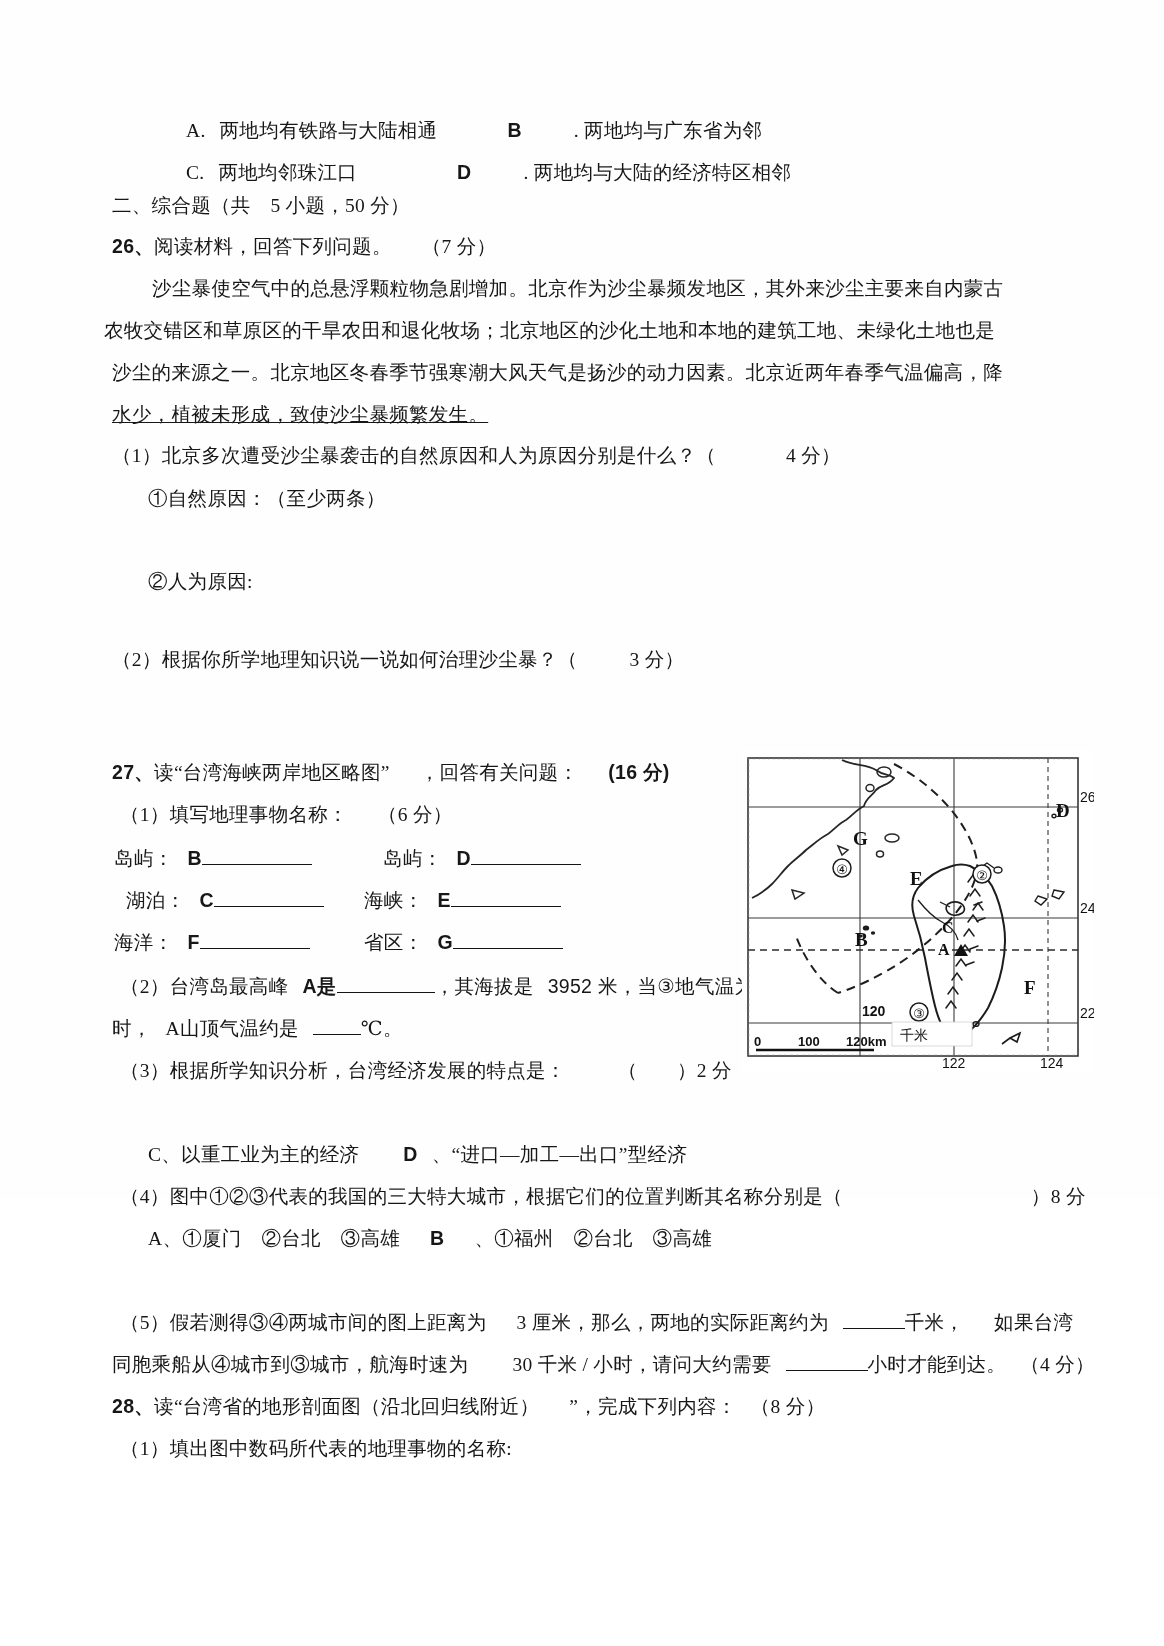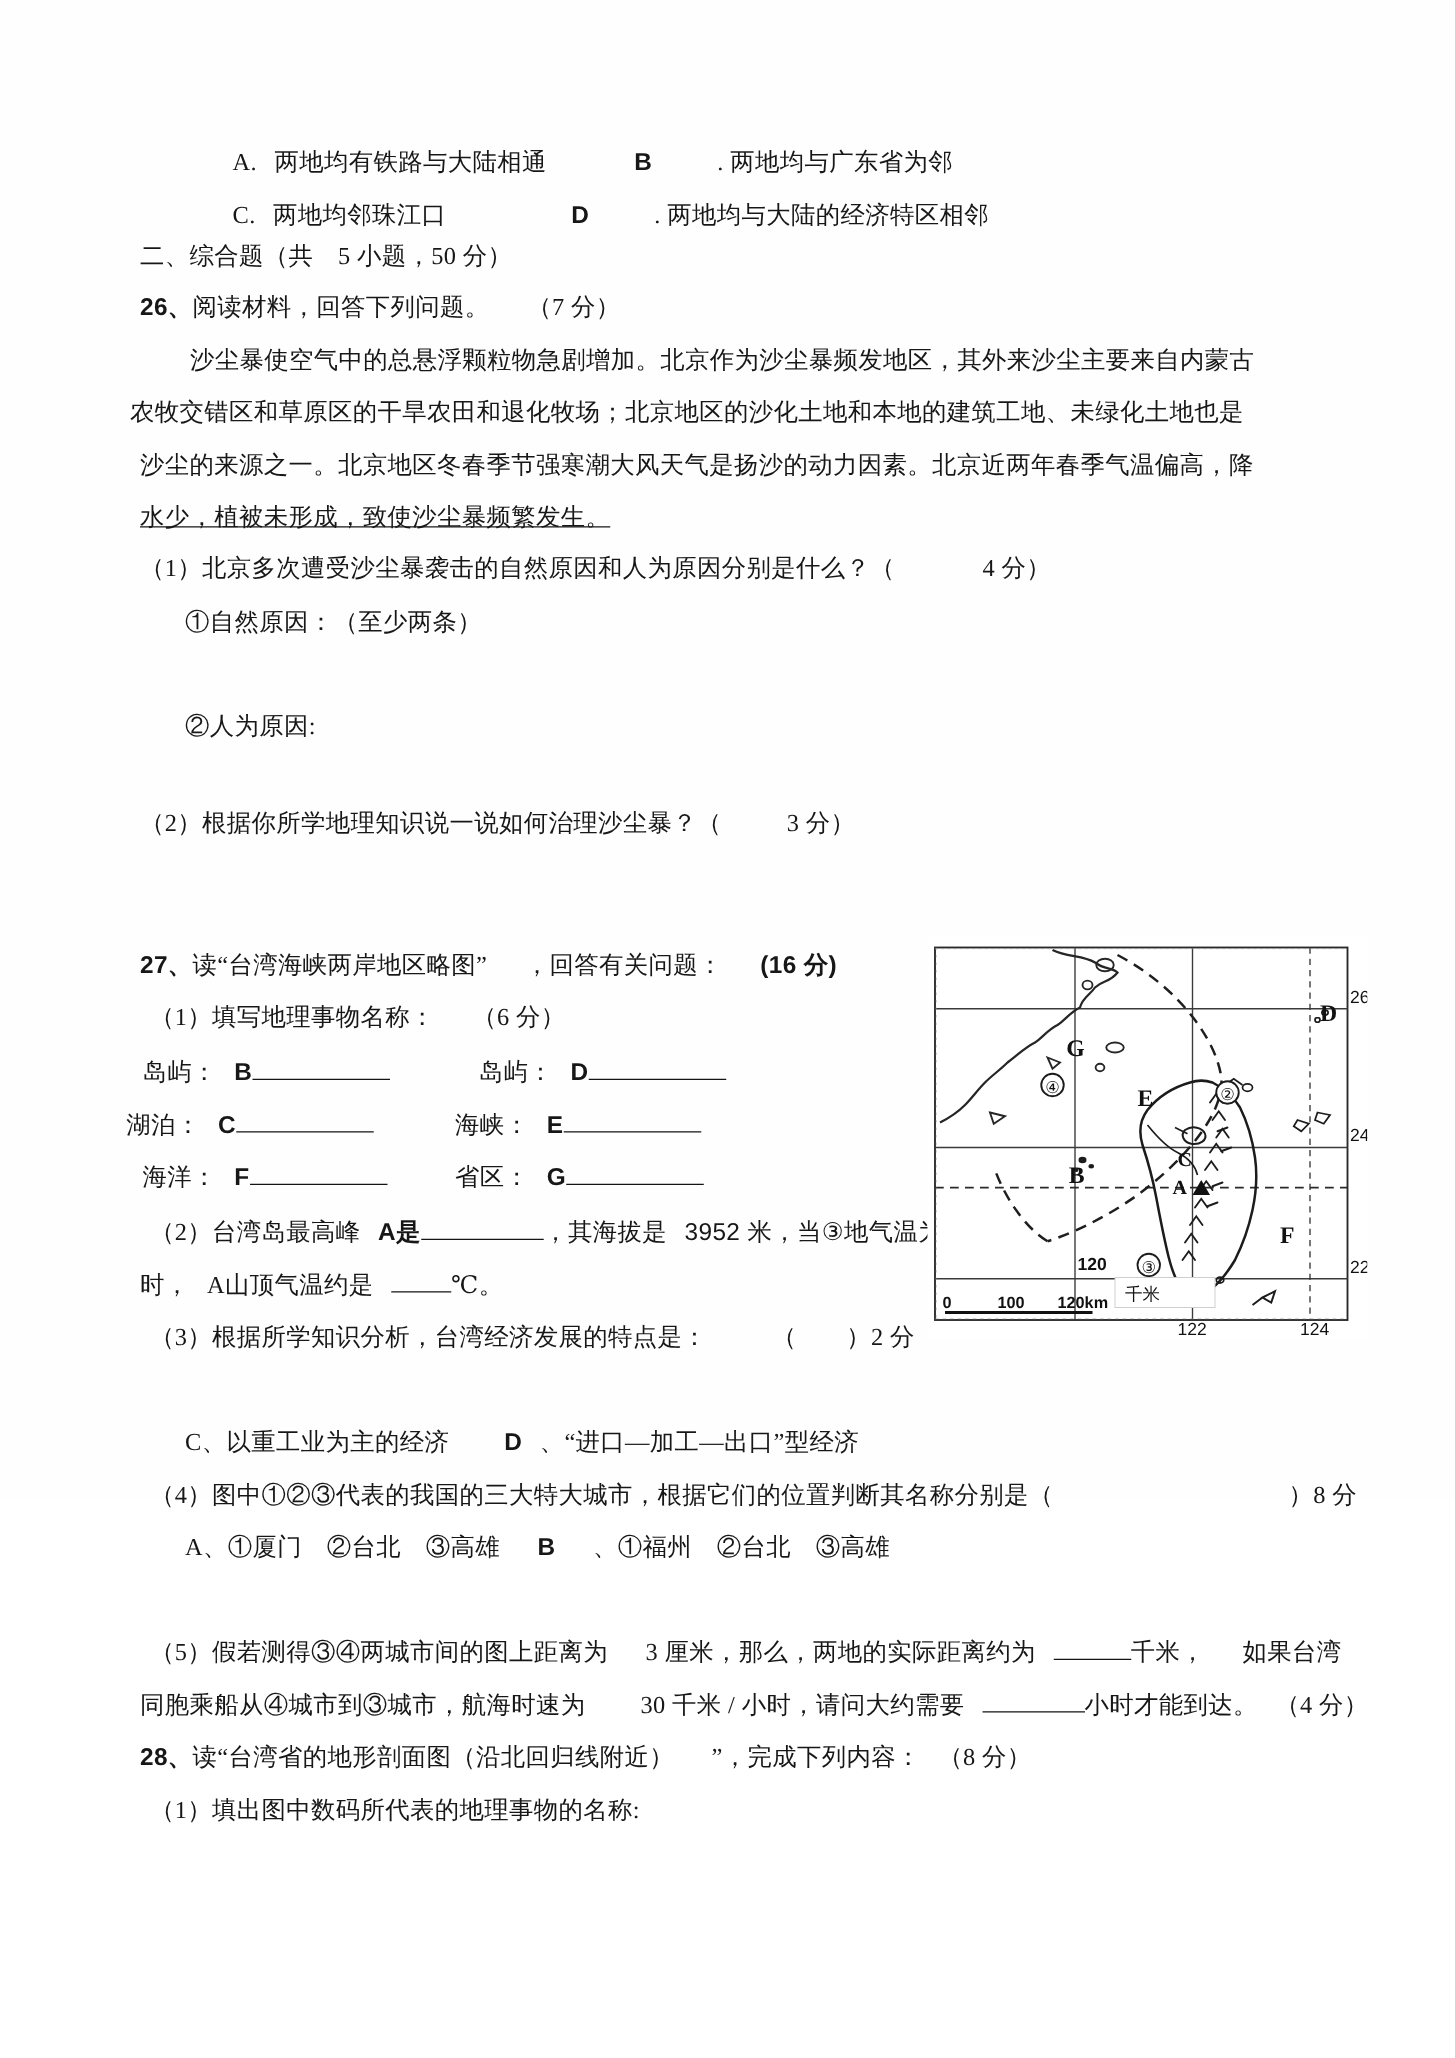--- a/index.html
+++ b/index.html
@@ -103,21 +103,21 @@
     <span>（1）填写地理事物名称：</span><span class="sp-m"></span><span>（6 分）</span>
   </div>
 
   <div class="ln" style="left:114px; top:849px;">
     <span>岛屿：</span><span class="sp-s"></span><span class="sans bold">B</span><span class="blank b-110"></span>
   </div>
   <div class="ln" style="left:348px; top:849px;margin-left:35px;">
     <span>岛屿：</span><span class="sp-s"></span><span class="sans bold">D</span><span class="blank b-110"></span>
   </div>
 
-  <div class="ln" style="left:101px; top:891px;">
+  <div class="ln" style="left:126px; top:891px;">
     <span>湖泊：</span><span class="sp-s"></span><span class="sans bold">C</span><span class="blank b-110"></span>
   </div>
   <div class="ln" style="left:364px; top:891px;">
     <span>海峡：</span><span class="sp-s"></span><span class="sans bold">E</span><span class="blank b-110"></span>
   </div>
 
   <div class="ln" style="left:114px; top:933px;">
     <span>海洋：</span><span class="sp-s"></span><span class="sans bold">F</span><span class="blank b-110"></span>
   </div>
   <div class="ln" style="left:364px; top:933px;">

